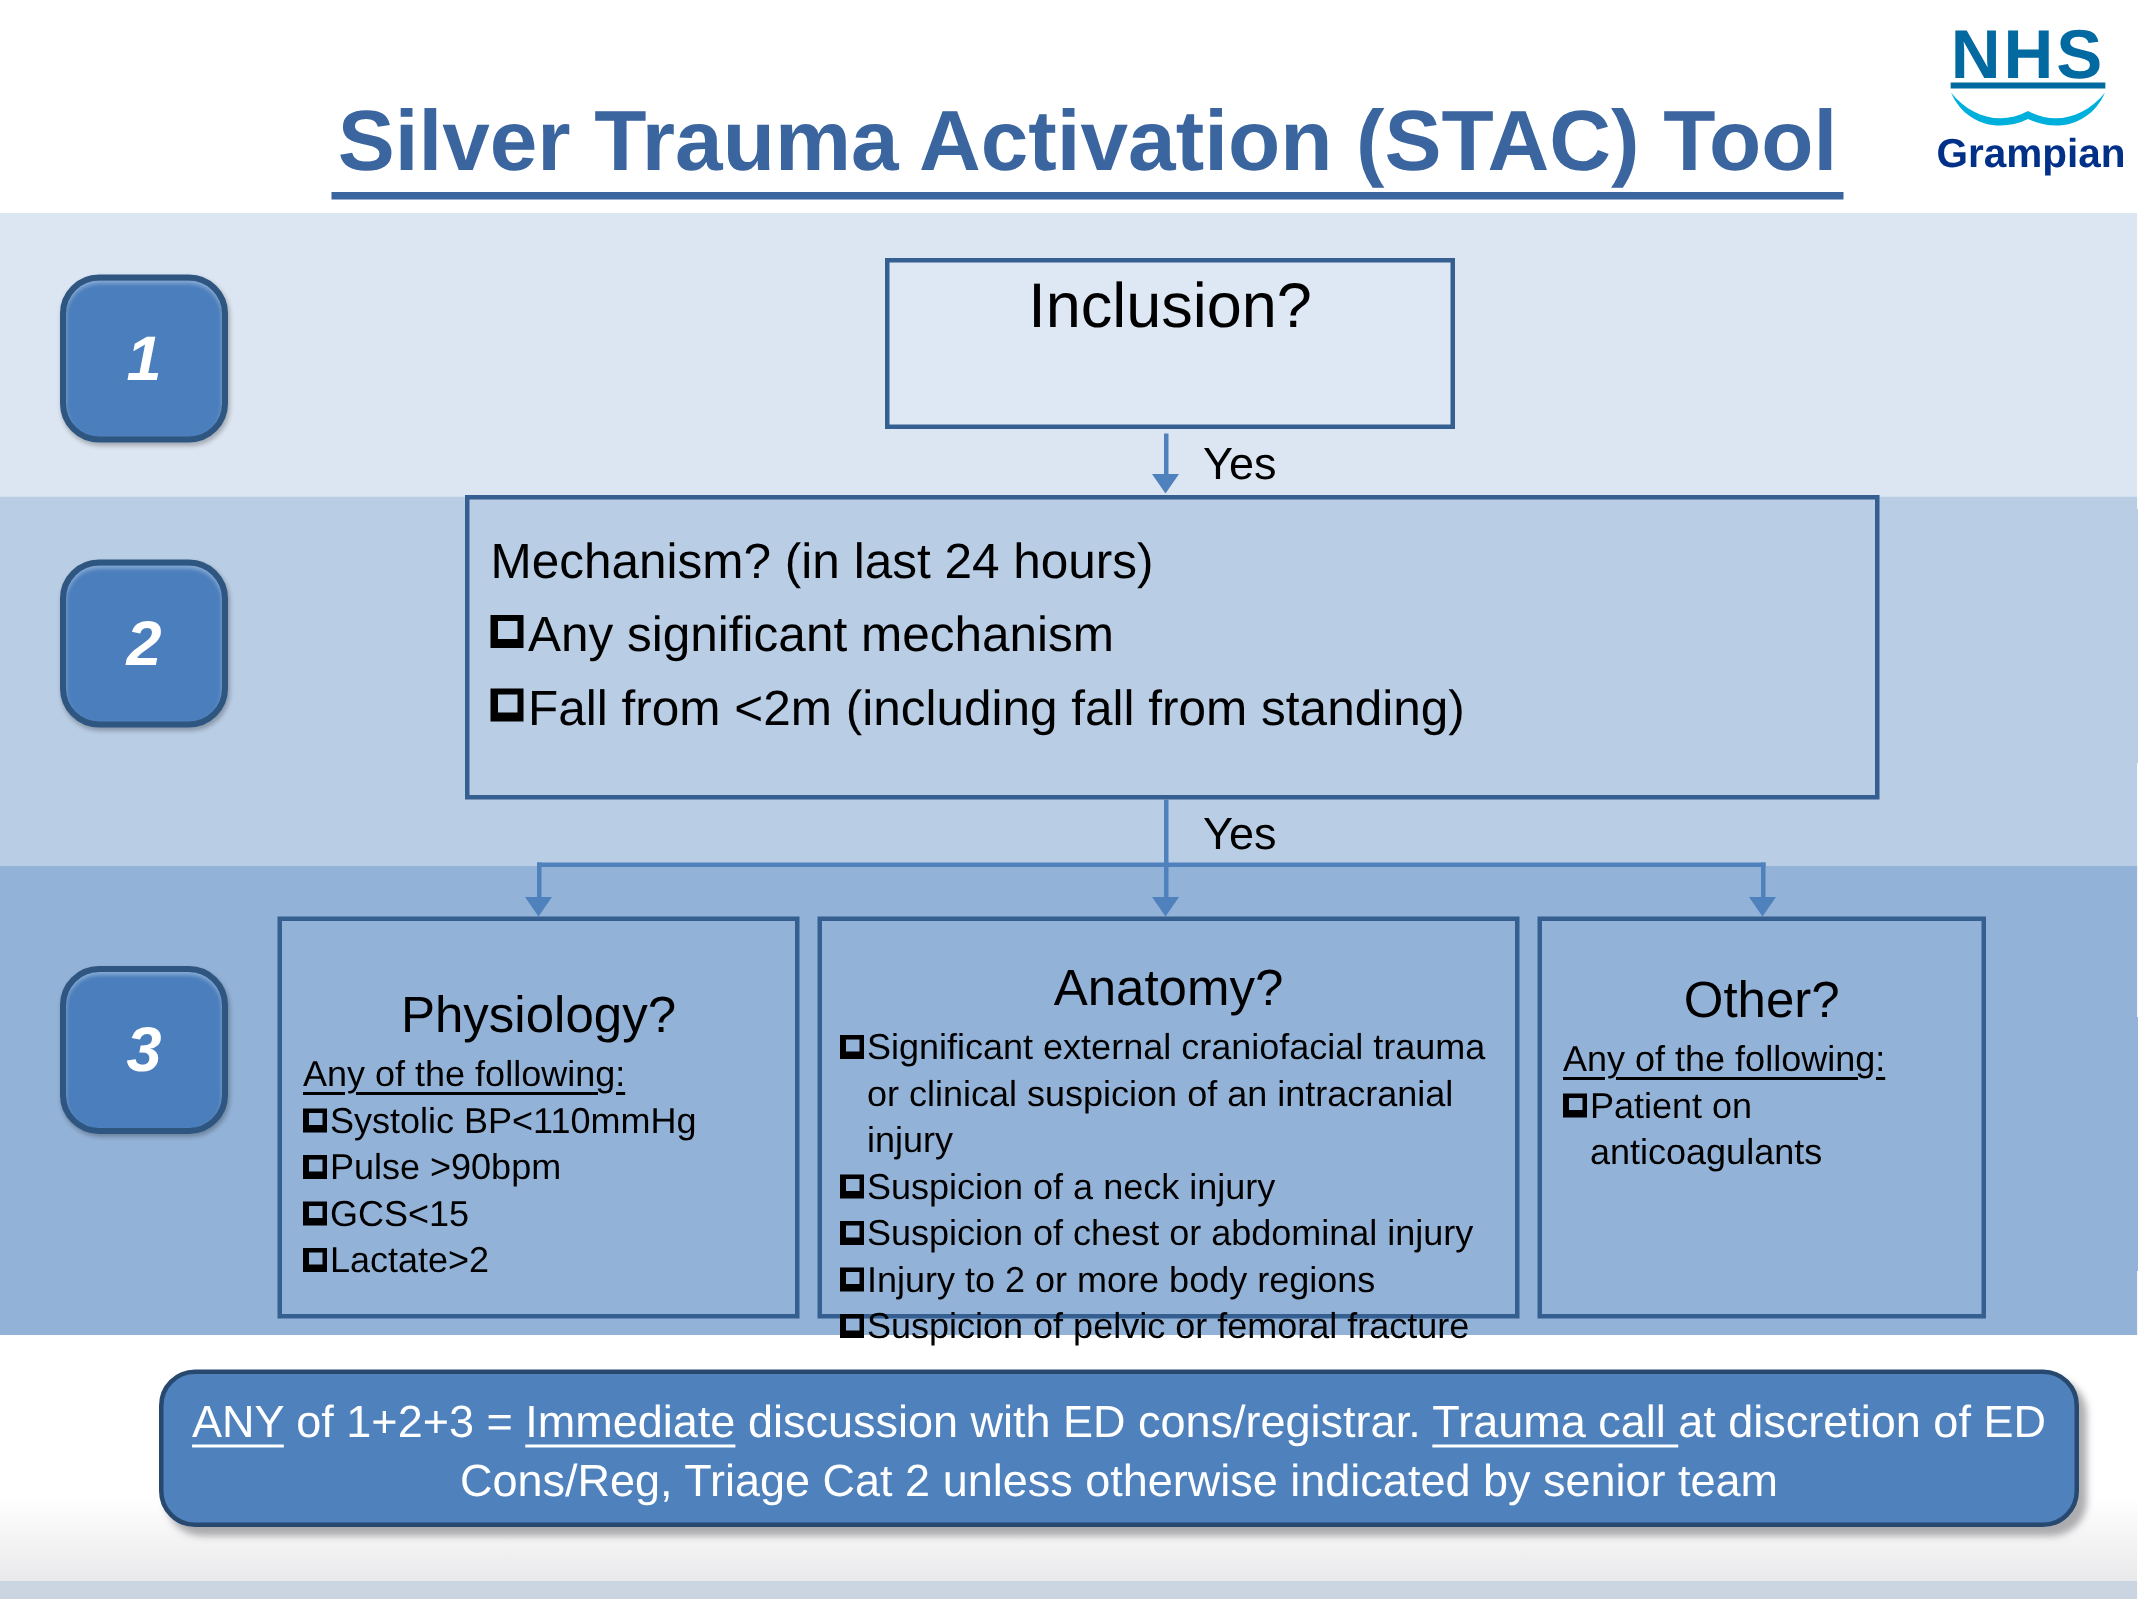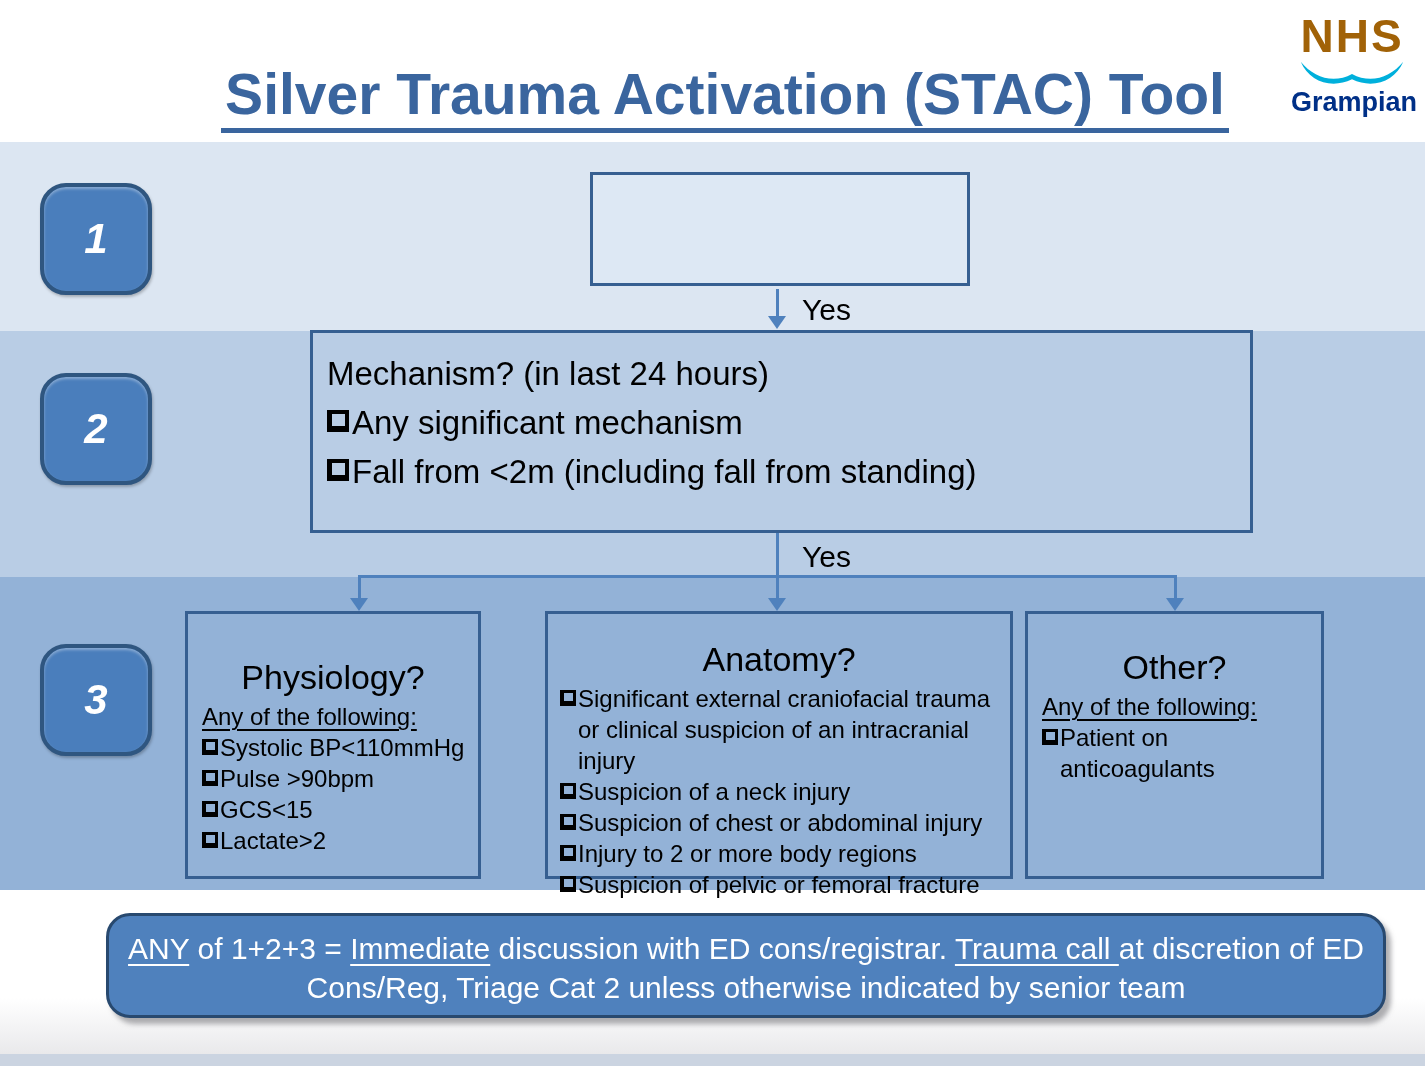--- a/index.html
+++ b/index.html
@@ -14,21 +14,21 @@
   .bottom-fade{position:absolute; left:0; top:998px; width:1425px; height:56px;
     background:linear-gradient(#ffffff,#e9e9eb);}
   .bottom-strip{position:absolute; left:0; top:1054px; width:1425px; height:12px; background:#cbd4e1;}
 
   .org-name{position:absolute; left:16px; top:24px; font-size:31px; font-weight:600; color:#2d5b99;}
   .title-wrap{position:absolute; left:180px; top:64px; width:1090px; text-align:center;}
   .page-title{display:inline-block; font-size:57px; font-weight:600; color:#3a659e;
     line-height:1.08; border-bottom:5px solid #3a659e; padding:0 4px 2px 4px;}
 
   .nhs-logo{position:absolute; left:1291px; top:12px; width:122px; text-align:center;}
-  .nhs-wordmark{font-size:46px; font-weight:800; color:#a16207; letter-spacing:2px; line-height:1.05;}
+  .nhs-wordmark{font-size:46px; font-weight:800; color:#0369a1; letter-spacing:2px; line-height:1.05;text-decoration:underline;}
   .nhs-swoosh{display:block; margin:1px auto 1px auto;}
   .nhs-region{font-size:27px; font-weight:700; color:#003087; line-height:1.05;}
 
   .badge{position:absolute; left:40px; width:112px; height:112px; border-radius:26px;
     background:#4a7ebc; border:4px solid #2f5680; box-sizing:border-box;
     display:flex; align-items:center; justify-content:center;
     box-shadow:inset 0 2px 3px rgba(255,255,255,.35), 1px 2px 3px rgba(0,0,0,.25);}
   .badge span{color:#fff; font-size:42px; font-style:italic; font-weight:600;}
   .badge1{top:183px;} .badge2{top:373px;} .badge3{top:644px;}
 
@@ -48,21 +48,21 @@
     border-top:13px solid #4f81bd;}
   .yes-label{position:absolute; font-size:30px; color:#000;}
 
   .mechanism-box{left:310px; top:330px; width:943px; height:203px; background:#b9cde5; padding:16px 10px 0 14px;}
   .mech-line{font-size:33px; line-height:49px;}
   .mech-row{display:flex; align-items:flex-start; font-size:33px; line-height:49px;}
   .cb-md{width:22px; height:22px; margin-top:12px; margin-right:3px; border-width:4px;
     border-left-width:5px; border-bottom-width:6px;}
 
   .crit-box{top:611px; height:268px; background:#93b2d7;}
-  .phys-box{left:185px; width:296px; padding-top:44px;}
+  .phys-box{left:185px; width:348px; padding-top:44px;}
   .anat-box{left:545px; width:468px; padding-top:26px;}
   .other-box{left:1025px; width:299px; padding-top:34px;}
   .crit-title{text-align:center; font-size:34px; line-height:1.15; margin-bottom:4px;}
   .crit-body{padding:0 6px 0 14px;}
   .crit-sub{font-size:24px; line-height:31px; text-decoration:underline; text-underline-offset:4px; text-decoration-thickness:2px;}
   .crit-row{display:flex; align-items:flex-start; font-size:24px; line-height:31px;}
   .cb-sm{width:16px; height:16px; margin-top:7px; margin-right:2px; border-width:3px;
     border-left-width:4px; border-bottom-width:5px;}
 
   .banner{position:absolute; left:106px; top:913px; width:1280px; height:105px;
@@ -99,20 +99,21 @@
     <span>1</span>
   </div>
   <div class="badge badge2">
     <span>2</span>
   </div>
   <div class="badge badge3">
     <span>3</span>
   </div>
 
   <div class="flowbox inclusion-box">
+    <div class="inclusion-title">Inclusion?</div>
   </div>
 
   <div class="vline" style="left:776px; top:289px; height:30px;"></div>
   <div class="arrowhead" style="left:768px; top:316px;"></div>
   <div class="yes-label" style="left:802px; top:293px;">Yes</div>
 
   <div class="flowbox mechanism-box">
     <div class="mech-line">Mechanism? (in last 24 hours)</div>
     <div class="mech-row">
       <span class="cb cb-md"></span>

